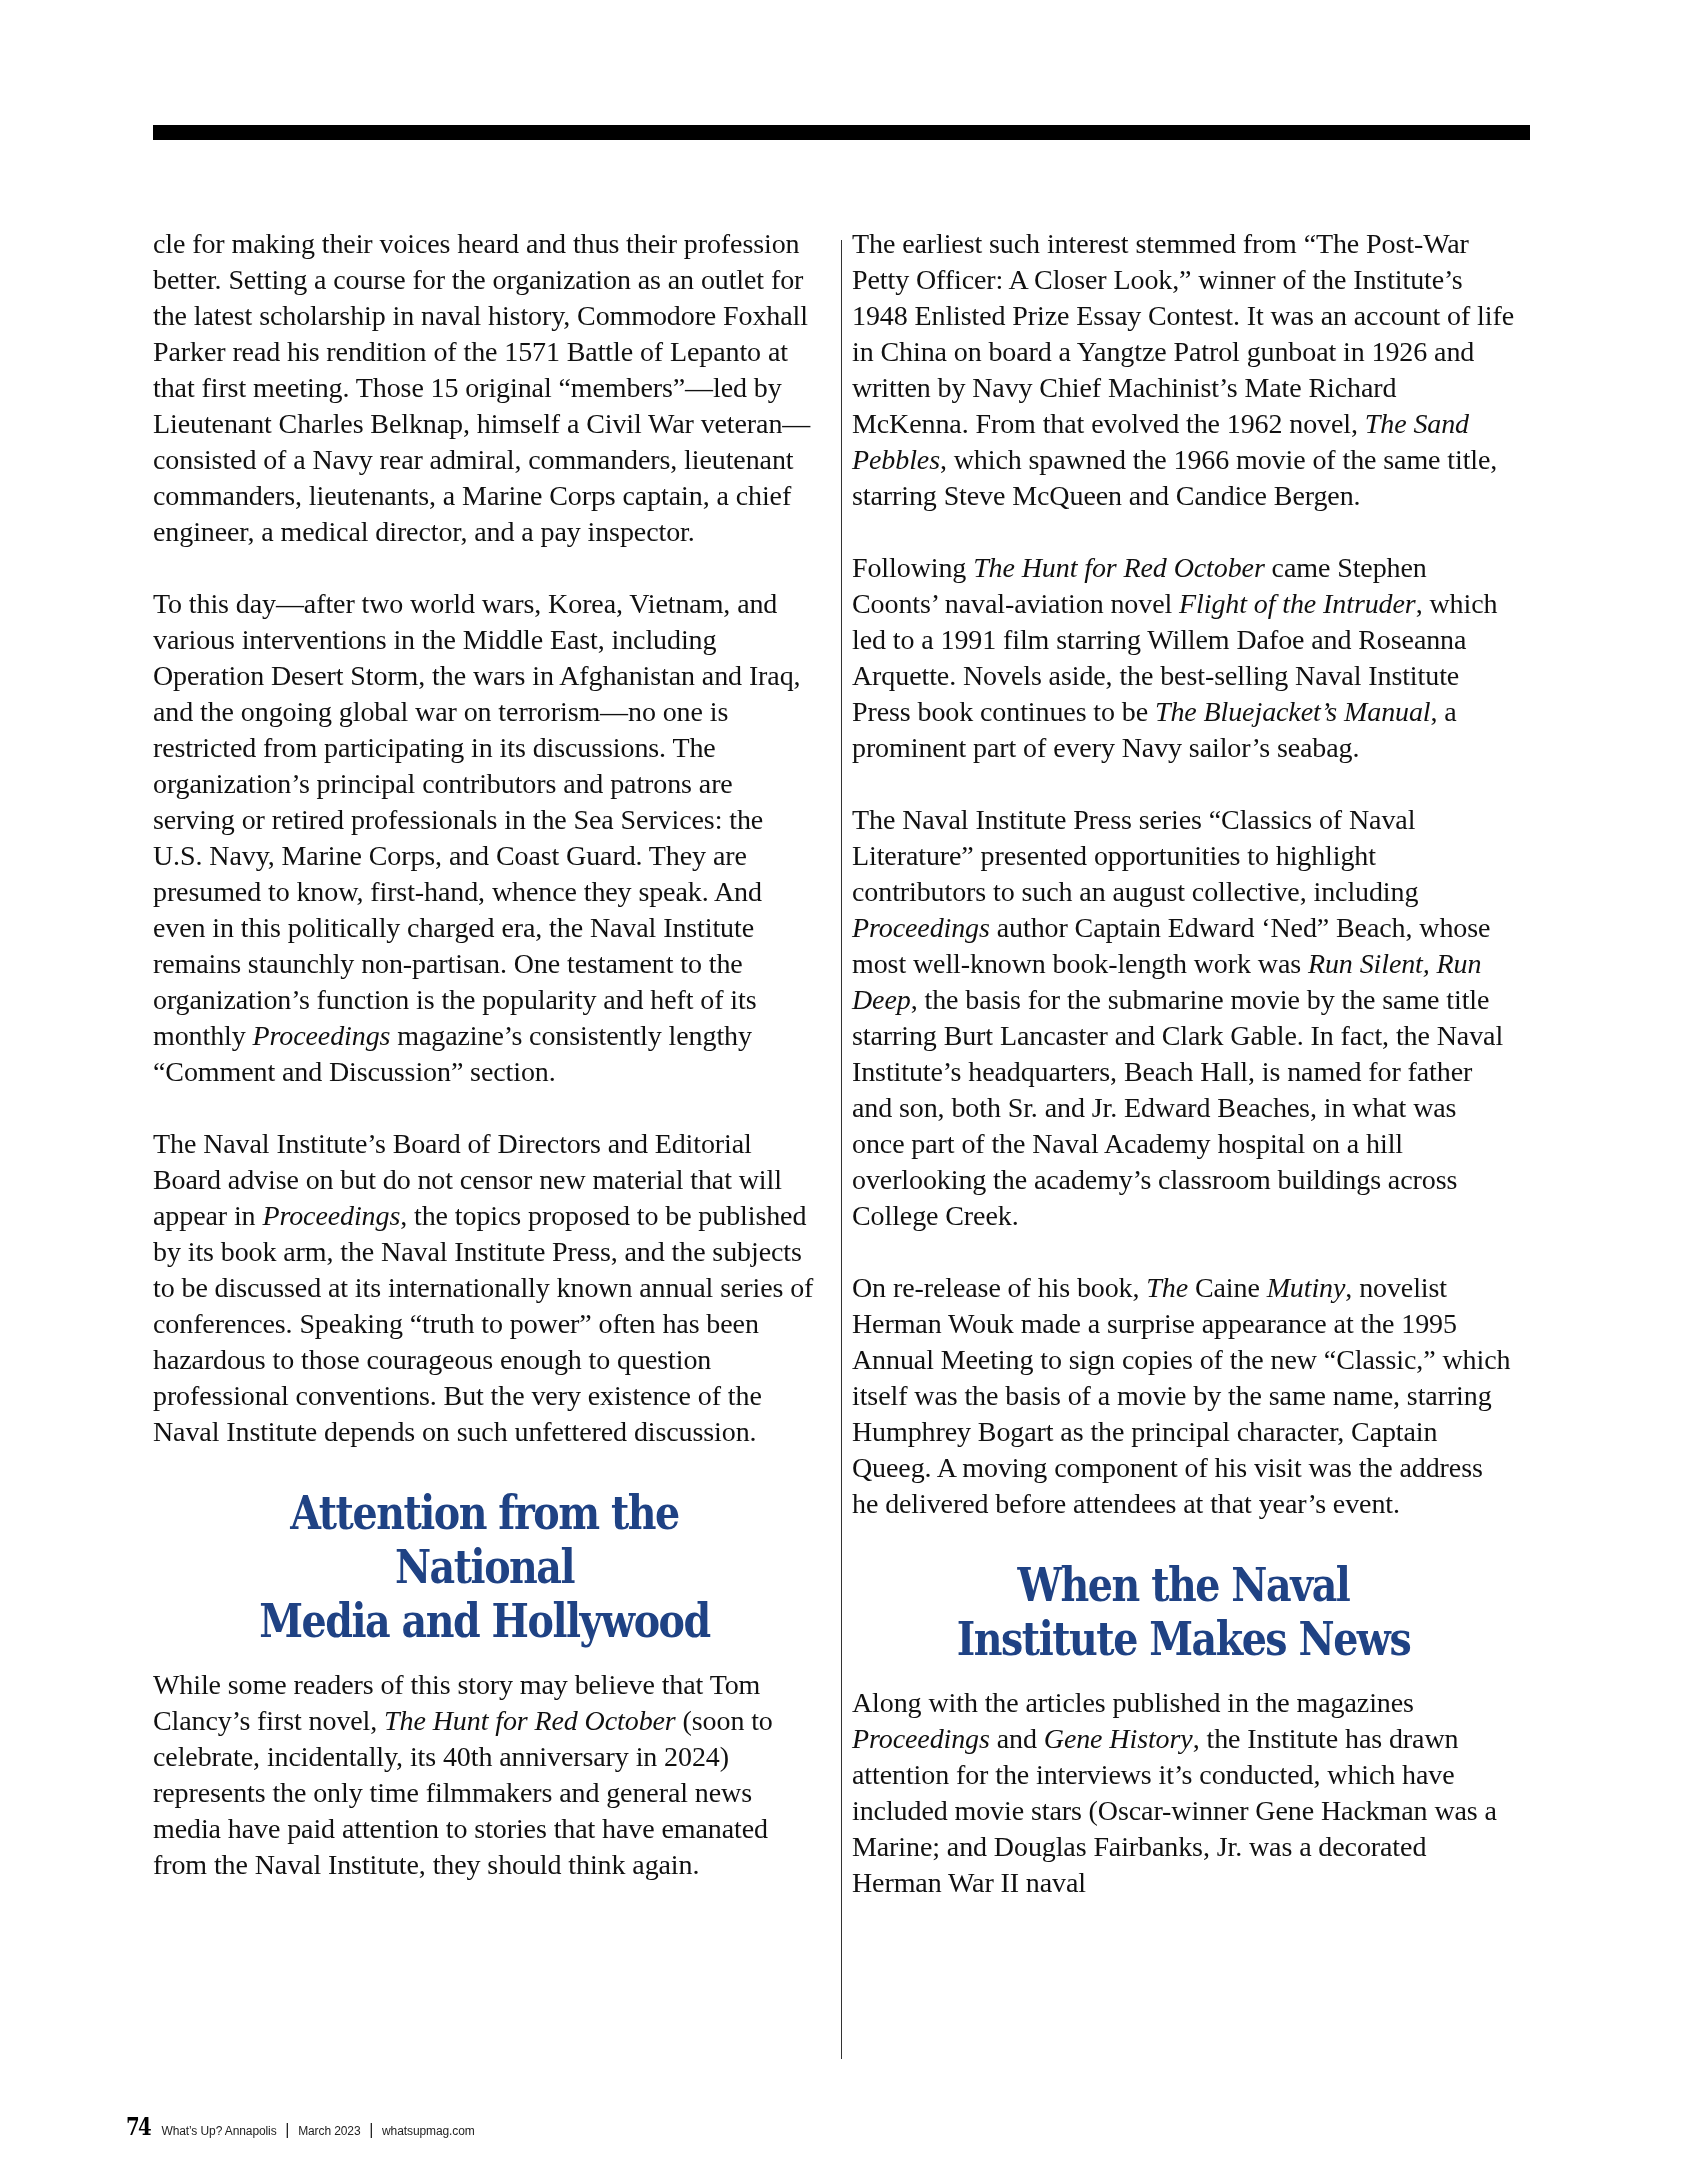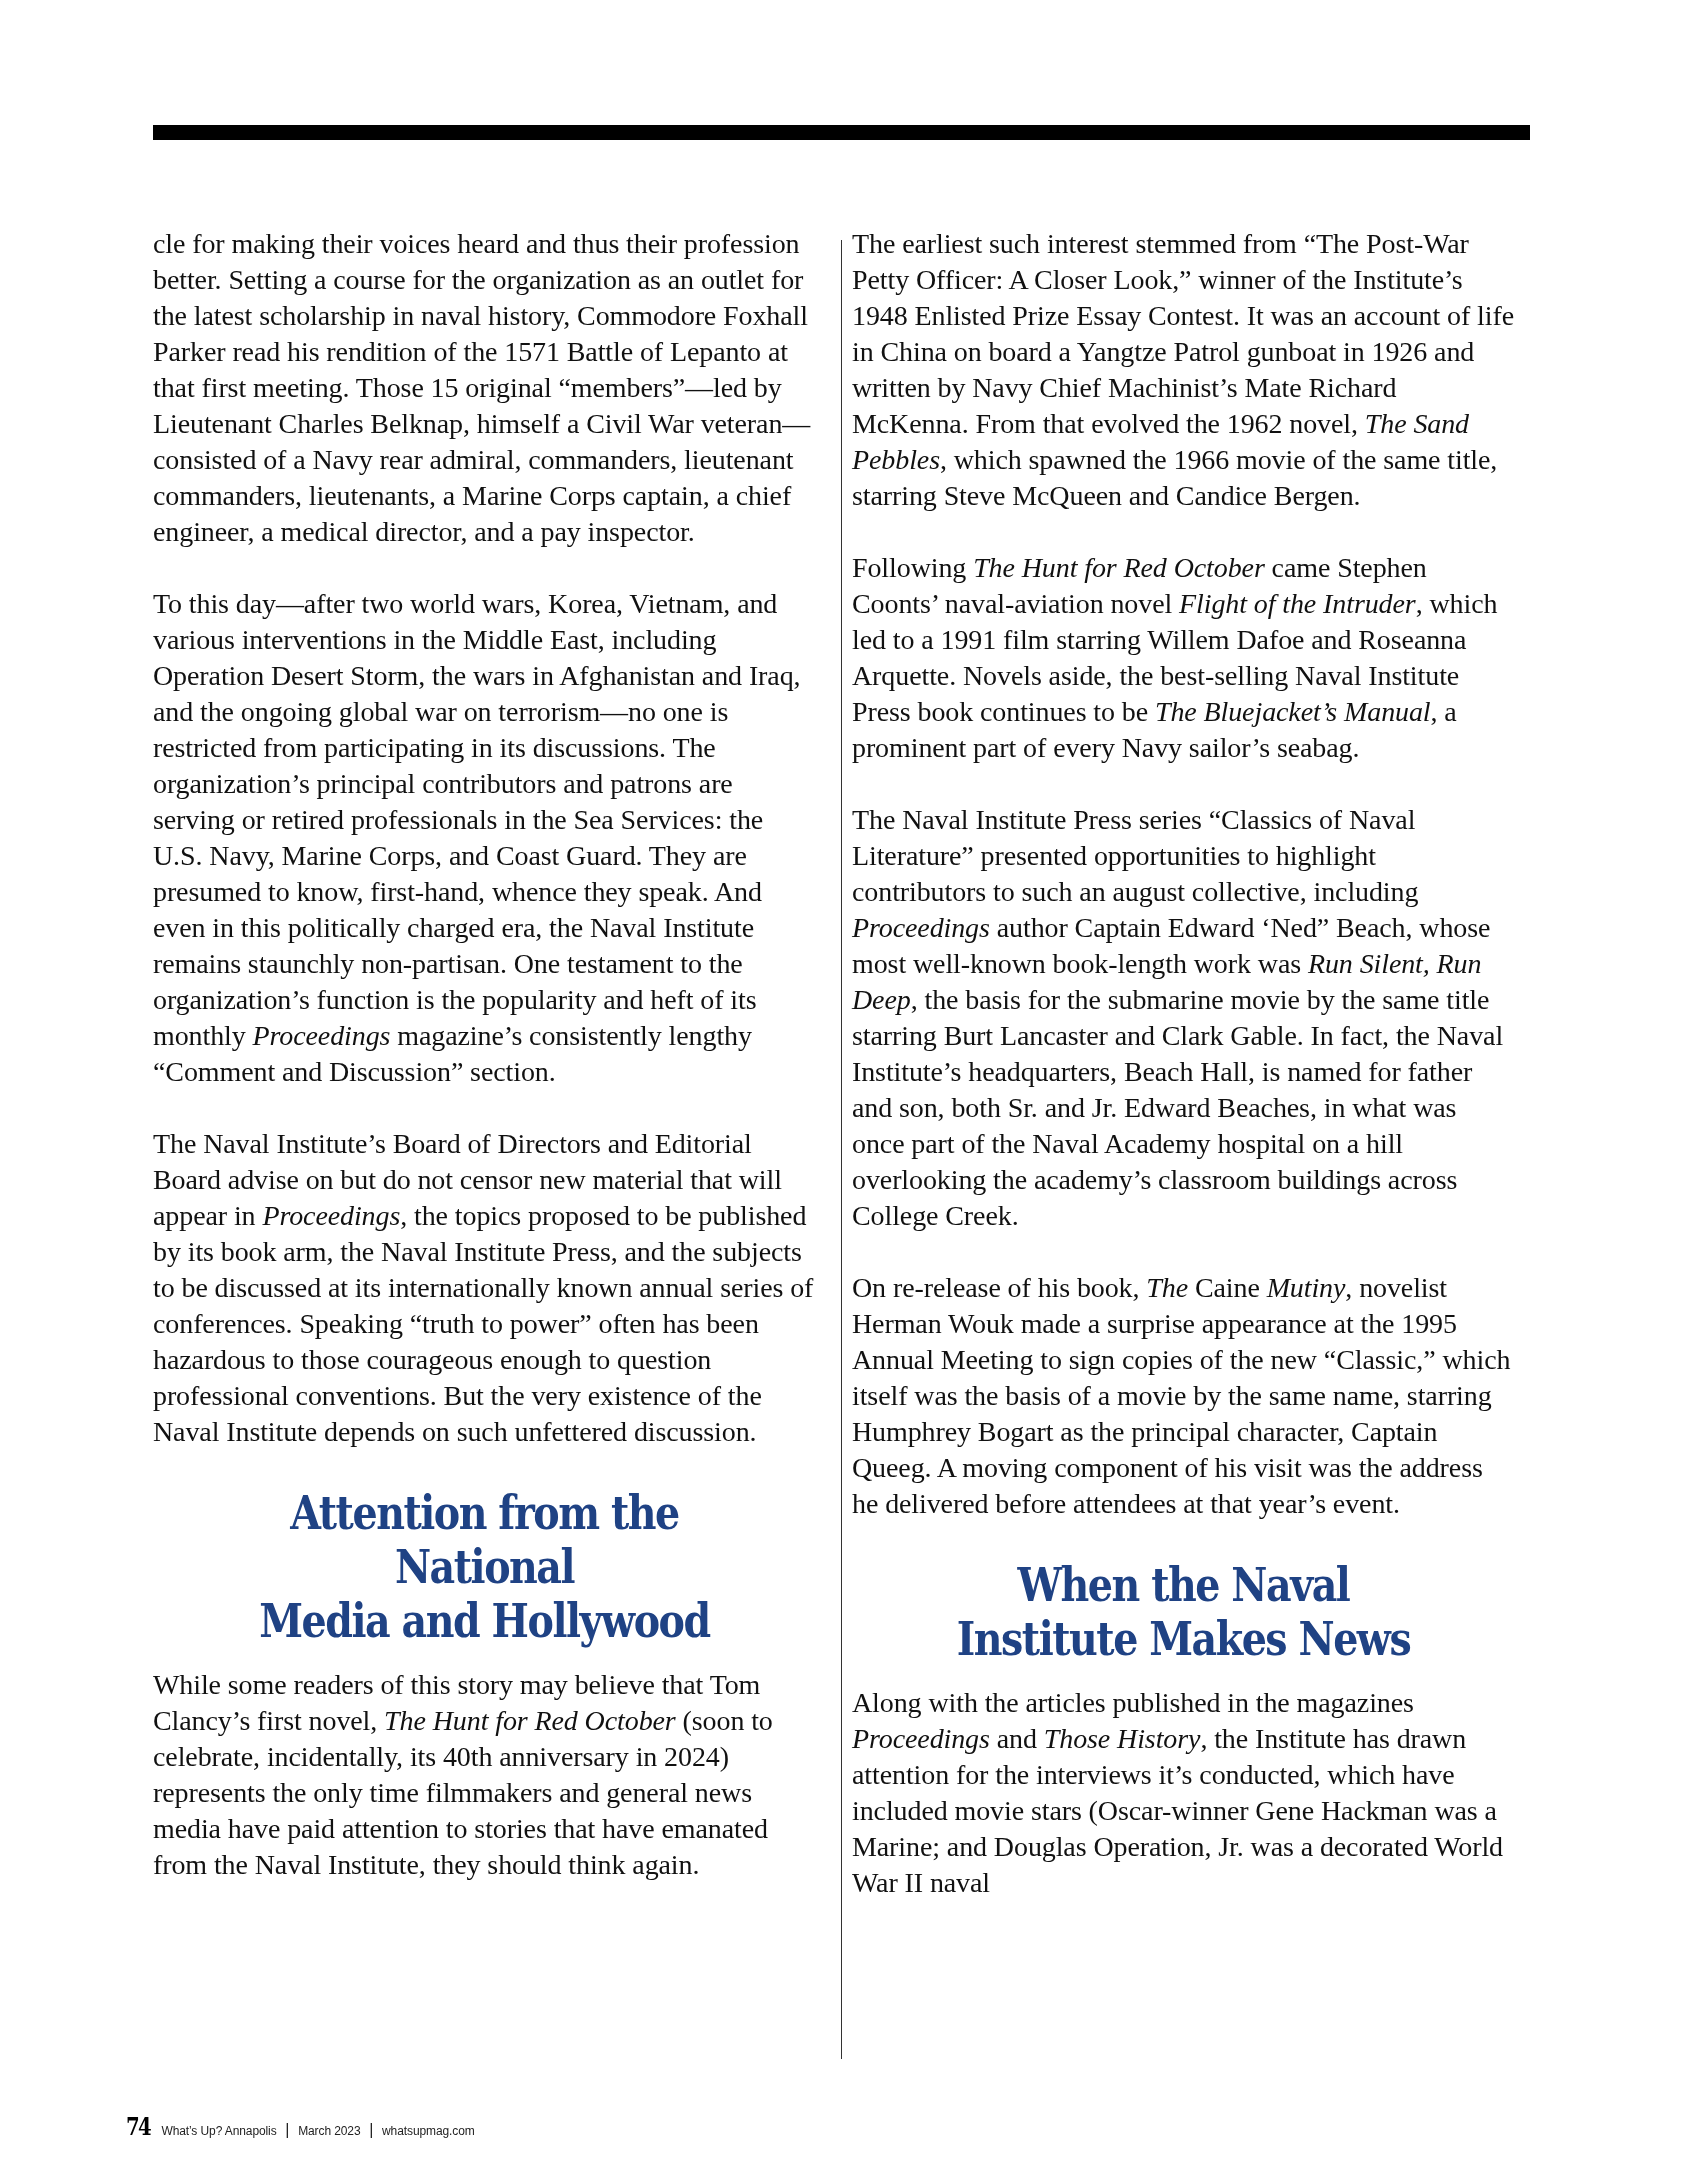--- a/index.html
+++ b/index.html
@@ -117,21 +117,21 @@
       <p class="para"><span>The earliest such interest stemmed from “The Post-War Petty Officer: A Closer Look,” winner of the Institute’s 1948 Enlisted Prize Essay Contest. It was an account of life in China on board a Yangtze Patrol gunboat in 1926 and written by Navy Chief Machinist’s Mate Richard McKenna. From that evolved the 1962 novel, </span><em>The Sand Pebbles</em><span>, which spawned the 1966 movie of the same title, starring Steve McQueen and Candice Bergen.</span></p>
       <p class="para"><span>Following </span><em>The Hunt for Red October</em><span> came Stephen Coonts’ naval-aviation novel </span><em>Flight of the Intruder</em><span>, which led to a 1991 film starring Willem Dafoe and Roseanna Arquette. Novels aside, the best-selling Naval Institute Press book continues to be </span><em>The Bluejacket’s Manual</em><span>, a prominent part of every Navy sailor’s seabag.</span></p>
       <p class="para"><span>The Naval Institute Press series “Classics of Naval Literature” presented opportunities to highlight contributors to such an august collective, including </span><em>Proceedings</em><span> author Captain Edward ‘Ned” Beach, whose most well-known book-length work was </span><em>Run Silent, Run Deep</em><span>, the basis for the submarine movie by the same title starring Burt Lancaster and Clark Gable. In fact, the Naval Institute’s headquarters, Beach Hall, is named for father and son, both Sr. and Jr. Edward Beaches, in what was once part of the Naval Academy hospital on a hill overlooking the academy’s classroom buildings across College Creek.</span></p>
       <p class="para"><span>On re-release of his book, </span><em>The</em><span> Caine </span><em>Mutiny</em><span>, novelist Herman Wouk made a surprise appearance at the 1995 Annual Meeting to sign copies of the new “Classic,” which itself was the basis of a movie by the same name, starring Humphrey Bogart as the principal character, Captain Queeg. A moving component of his visit was the address he delivered before attendees at that year’s event.</span></p>
     </div>
   <h2 class="heading" style="margin-top:0;">
     <span>When the Naval</span>
     <span>Institute Makes News</span>
   </h2>
   <div>
-      <p class="para"><span>Along with the articles published in the magazines </span><em>Proceedings</em><span> and </span><em>Those History</em><span>, the Institute has drawn attention for the interviews it’s conducted, which have included movie stars (Oscar-winner Gene Hackman was a Marine; and Douglas Operation, Jr. was a decorated World War II naval</span></p>
+      <p class="para"><span>Along with the articles published in the magazines </span><em>Proceedings</em><span> and </span><em>Gene History</em><span>, the Institute has drawn attention for the interviews it’s conducted, which have included movie stars (Oscar-winner Gene Hackman was a Marine; and Douglas Fairbanks, Jr. was a decorated Herman War II naval</span></p>
     </div>
 </div>
 
 <div class="footer">
   <span class="page-number">74</span>
   <span class="footer-text">What’s Up? Annapolis</span>
   <span class="footer-sep">|</span>
   <span class="footer-text">March 2023</span>
   <span class="footer-sep">|</span>
   <span class="footer-text">whatsupmag.com</span>

